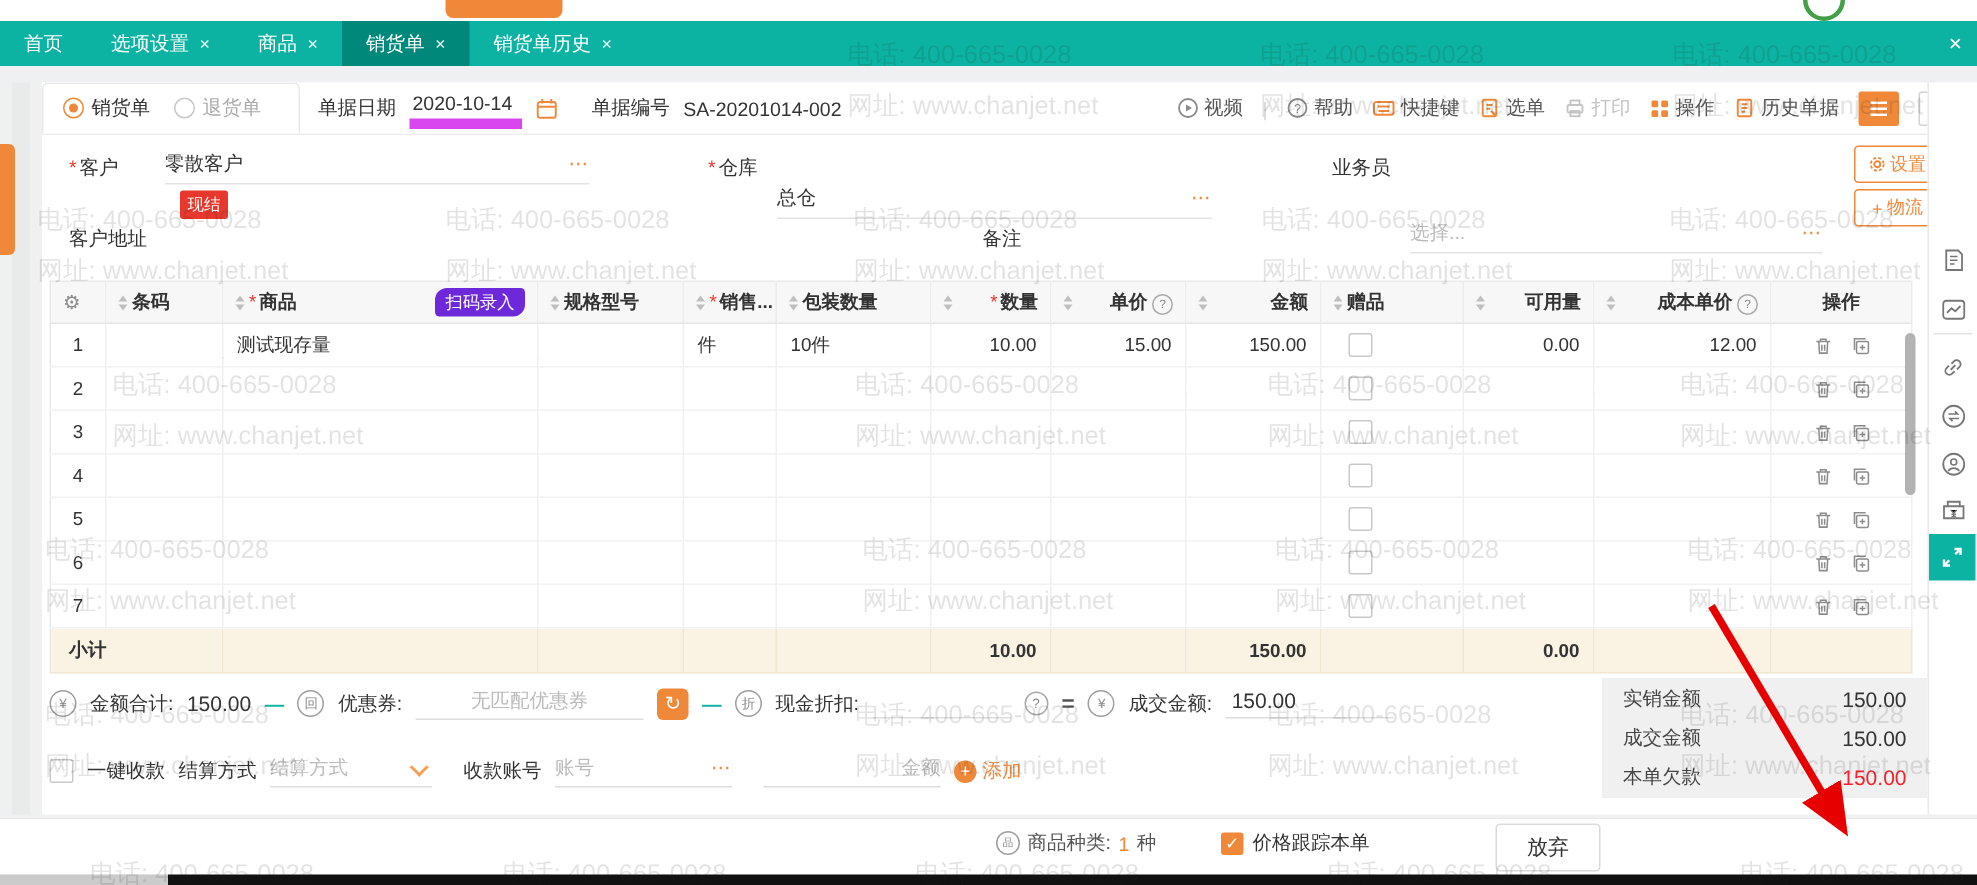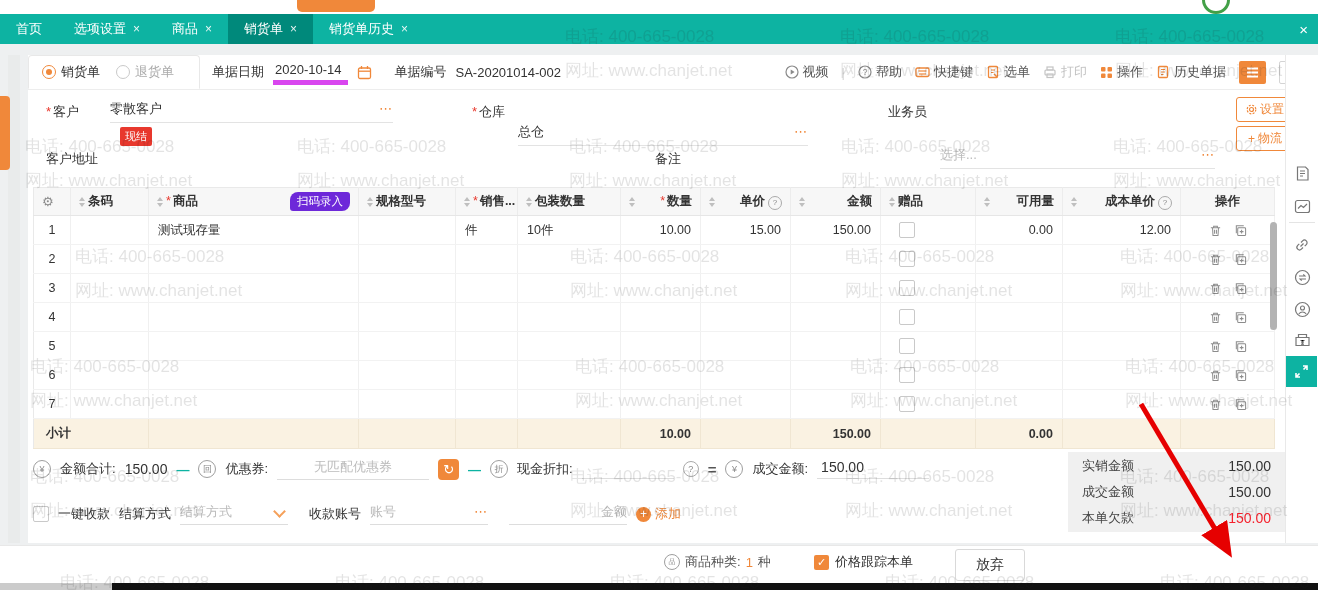--- a/index.html
+++ b/index.html
@@ -25,21 +25,21 @@
   .sbdiv{left:1289px;width:26px;height:1px;background:#e4e4e4;}
   .sbexpand{left:1286px;top:356px;width:31px;height:31px;background:#0db3a2;display:flex;align-items:center;justify-content:center;}
   
   .radiobox{left:28px;top:55px;width:172px;height:34px;background:#fff;border:1px solid #e8e8e8;border-bottom-color:#fff;border-radius:4px 4px 0 0;box-sizing:border-box;display:flex;align-items:center;gap:16px;padding-left:13px;}
   .rad{display:flex;align-items:center;gap:5px;font-size:13px;color:#333;cursor:pointer;}
   .rad.off{color:#aaa;}
   .rdot{width:14px;height:14px;border-radius:50%;border:1px solid #f0883a;box-sizing:border-box;position:relative;background:#fff;}
   .rdot.on::after{content:"";position:absolute;left:3px;top:3px;width:6px;height:6px;border-radius:50%;background:#f0883a;}
   .rdot.off{border-color:#c9c9c9;}
   .dategroup{left:212px;top:55px;height:34px;display:flex;align-items:center;gap:9px;font-size:13px;color:#333;}
-  .dval{border-bottom:5px solid #d946ef;padding:2px 6px 3px 2px;text-align:center;}
+  .dval{border-bottom:7px solid #d946ef;padding:2px 6px 3px 2px;text-align:center;}
   .calic{width:15px;height:15px;display:inline-block;}
   .docno{margin-left:14px;}
   .toolbar{top:55px;right:12px;height:34px;display:flex;align-items:center;gap:13px;font-size:13px;color:#555;}
   .titem{display:flex;align-items:center;gap:4px;cursor:pointer;white-space:nowrap;}
   .titem.dis{color:#c3c3c3;}
   .tsep{color:#d5d5d5;}
   .togglebtn{width:27px;height:23px;border-radius:2px;display:flex;align-items:center;justify-content:center;box-sizing:border-box;cursor:pointer;}
   .togglebtn.on{background:#f0883a;}
   .togglebtn.offb{background:#fff;border:1px solid #d4d4d4;}
   
@@ -90,21 +90,21 @@
   .pfield{position:relative;border-bottom:1px solid #ddd;height:21px;font-size:13px;}
   .pfield .ph{color:#bbb;}
   .addlink{display:flex;align-items:center;gap:4px;color:#f0883a;cursor:pointer;}
   .addc{width:15px;height:15px;border-radius:50%;background:#f0883a;color:#fff;display:inline-flex;align-items:center;justify-content:center;font-size:12px;}
   
   .footer{left:0;top:545px;width:1318px;height:38px;background:#fff;border-top:1px solid #e8e8e8;box-sizing:border-box;}
   .kinds{left:664px;top:553px;display:flex;align-items:center;gap:5px;font-size:13px;color:#555;}
   .kinds .num{color:#f0883a;}
   .track{left:814px;top:553px;display:flex;align-items:center;gap:6px;font-size:13px;color:#333;}
   .cbchecked{width:15px;height:15px;background:#f0883a;border-radius:2px;color:#fff;display:inline-flex;align-items:center;justify-content:center;font-size:11px;cursor:pointer;}
-  .btn{position:absolute;box-sizing:border-box;display:flex;align-items:center;justify-content:center;border-radius:3px;font-size:14px;cursor:pointer;}
+  .btn{position:absolute;box-sizing:border-box;display:flex;align-items:center;justify-content:center;border-radius:3px;font-size:14px;cursor:pointer;margin-left:42px;}
   .btn-discard{left:955px;top:549px;width:70px;height:32px;background:#fff;border:1px solid #d9d9d9;color:#333;}
   .btn-draft{left:1040px;top:549px;width:103px;height:32px;background:#fff;border:1px solid #f0883a;color:#f0883a;}
   .btn-save{left:1154px;top:547px;width:129px;height:36px;background:#f0883a;color:#fff;font-size:15px;gap:8px;}
   .btn-save .caret{font-size:11px;}
   .bstrip1{left:0;top:583px;width:112px;height:7px;background:#cbcbcb;}
   .bstrip2{left:112px;top:583px;width:1206px;height:7px;background:#111;}
   
   .wmlayer{left:0;top:0;width:1318px;height:590px;pointer-events:none;z-index:50;}
   .wm{position:absolute;font-size:17px;line-height:34px;color:rgba(40,40,40,0.13);white-space:nowrap;}
   .arrowsvg{left:0;top:0;z-index:60;pointer-events:none;}

